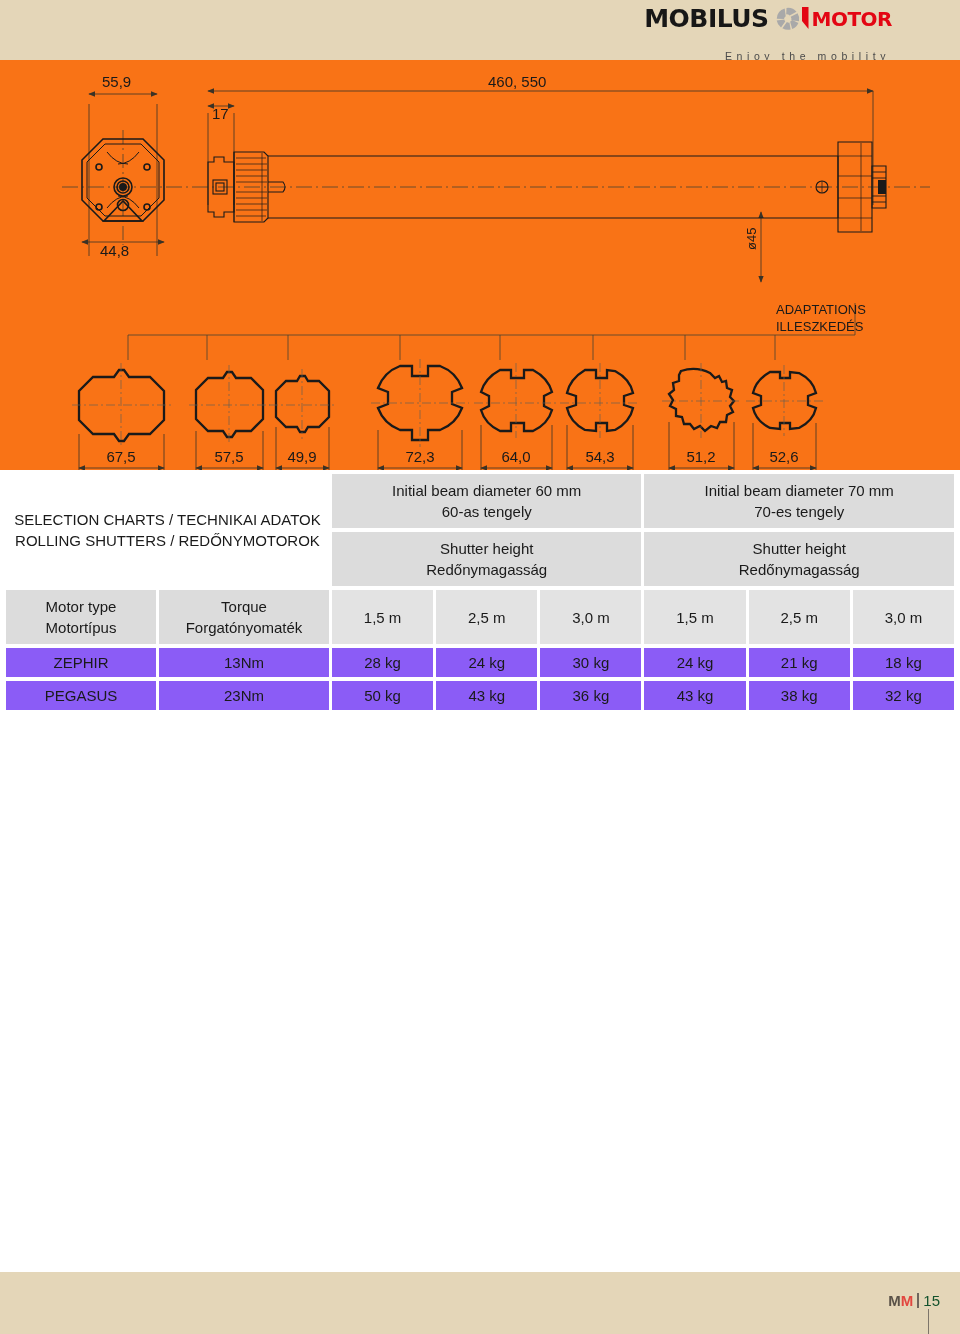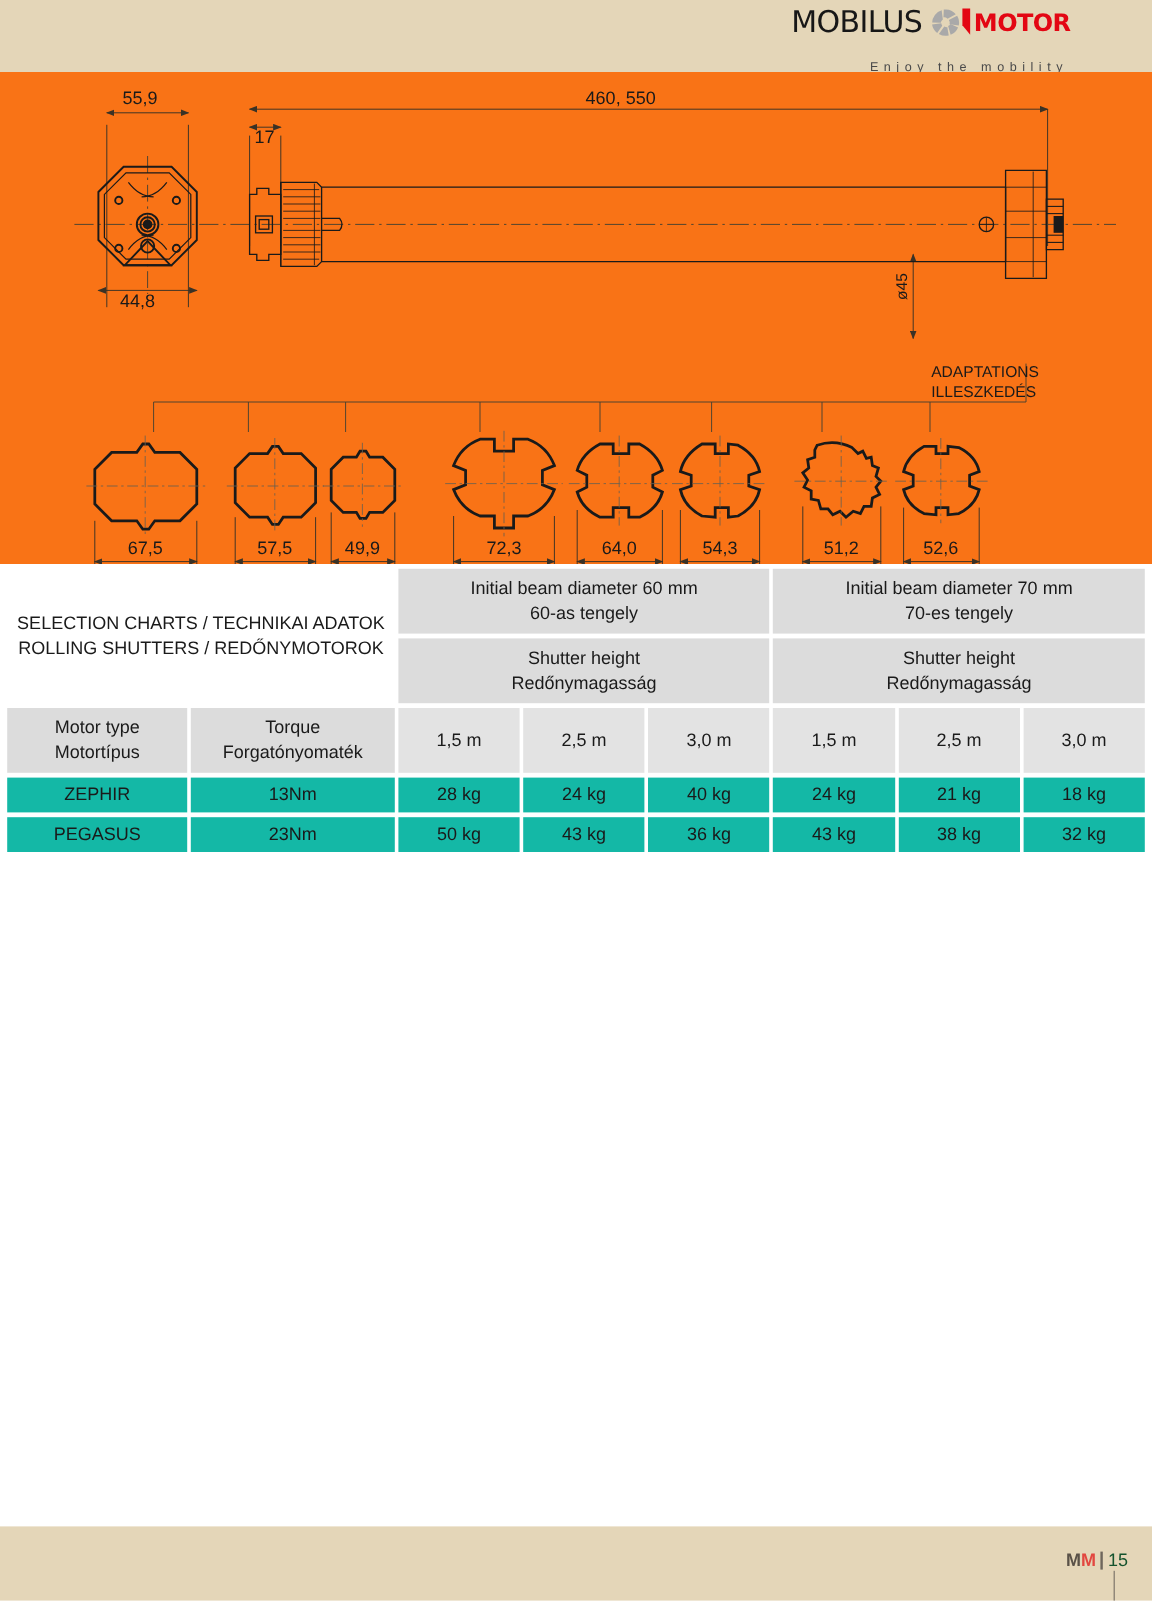--- a/index.html
+++ b/index.html
@@ -16,21 +16,21 @@
     position: absolute; left: 0; top: 0; width: 960px; height: 60px;
     background: #e4d6b8;
   }
   .logo {
     position: absolute; right: 68px; top: 4px;
     display: flex; flex-direction: column; align-items: flex-end;
   }
   .logo-row { display: flex; align-items: center; height: 30px; }
   .logo-mobilus {
     font-family: "DejaVu Sans", sans-serif;
-    font-weight: normal; font-size: 25px; letter-spacing: -0.5px;
+    font-weight: bold; font-size: 25px; letter-spacing: -0.5px;
     color: #171717; line-height: 30px;
   }
   .logo-mark { position: relative; width: 34px; height: 30px; margin: 0 3px 0 6px; }
   .logo-motor {
     font-family: "DejaVu Sans", sans-serif;
     font-weight: bold; font-size: 20px; letter-spacing: -0.5px;
     color: #e30613; line-height: 30px;
   }
   .logo-tag {
     font-size: 10.5px; letter-spacing: 4.6px; color: #4a4a4a;
@@ -42,21 +42,21 @@
     position: absolute; left: 0; top: 60px; width: 960px; height: 410px;
     background: #f97316;
     padding-left: 26px;
   }
   .draw-band svg { position: absolute; left: 0; top: 0; }
 
   
   .table-wrap { position: absolute; left: 0; top: 470px; width: 960px; }
   table.spec { border-collapse: separate; border-spacing: 3px 4px; width: 954px; margin-left: 3px; }
   table.spec td {
-    background: #14b8a6; text-align: center; vertical-align: middle;
+    background: #8b5cf6; text-align: center; vertical-align: middle;
     font-size: 15px; color: #1a1a1a; padding: 6px 4px;
   }
   td.title-cell {
     background: #ffffff !important; text-align: left; padding-left: 19px;
     font-size: 17.5px; color: #3c3c3c; line-height: 1.42;
   }
   td.grouphead {
     background: #dcdcdc !important; font-size: 11.5px; color: #3c3c3c; line-height: 1.4;
   }
   td.colhead {
@@ -386,21 +386,21 @@
           <td class="subhead">3,0 m</td>
           <td class="subhead">1,5 m</td>
           <td class="subhead">2,5 m</td>
           <td class="subhead">3,0 m</td>
         </tr>
         <tr>
           <td class="rowlabel">ZEPHIR</td>
           <td class="rowlabel">13Nm</td>
           <td class="val">28 kg</td>
           <td class="val">24 kg</td>
-          <td class="val">40 kg</td>
+          <td class="val">30 kg</td>
           <td class="val">24 kg</td>
           <td class="val">21 kg</td>
           <td class="val">18 kg</td>
         </tr>
         <tr>
           <td class="rowlabel">PEGASUS</td>
           <td class="rowlabel">23Nm</td>
           <td class="val">50 kg</td>
           <td class="val">43 kg</td>
           <td class="val">36 kg</td>

